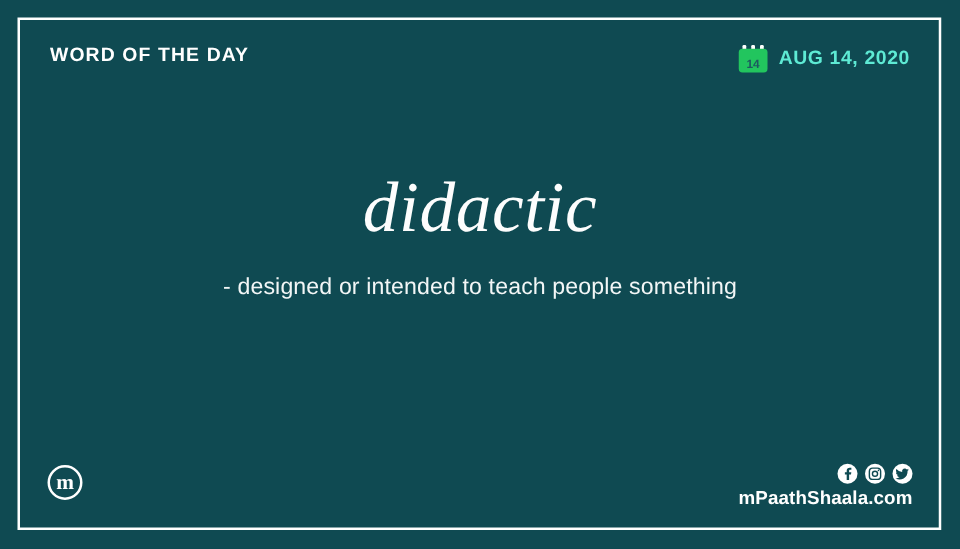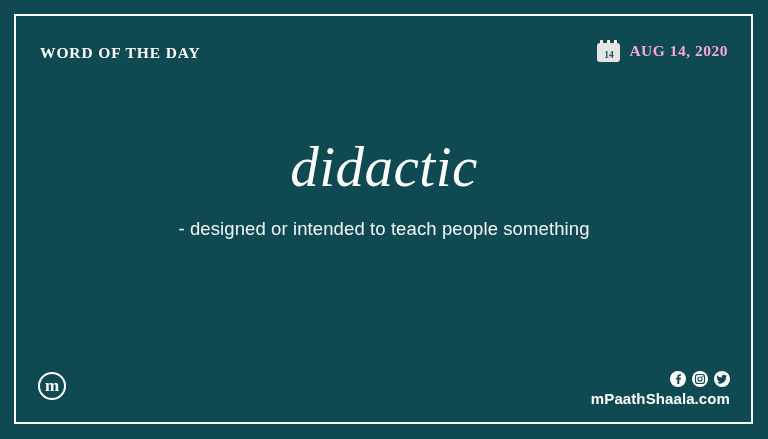--- a/index.html
+++ b/index.html
@@ -30,23 +30,22 @@
     border:2px solid #ffffff;
     pointer-events:none;
   }
 
   
   #header {
     position:absolute;
     left:40px; right:40px; top:36px;
     height:26px;
     display:flex;
-    align-items:flex-end;
+    align-items:flex-start;
     justify-content:space-between;
-    font-family:Liberation Serif, serif;
   }
 
   #wotd {
     font-size:15.5px;
     font-weight:bold;
     letter-spacing:0.9px;
     color:#ffffff;
     white-space:nowrap;
   }
 
@@ -68,39 +67,39 @@
     background:#ffffff;
     border-radius:1px;
   }
   .cal-tab.t1 { left:3px; }
   .cal-tab.t2 { left:10px; }
   .cal-tab.t3 { left:17px; }
   .cal-body {
     position:absolute;
     left:0; top:2.5px;
     width:23px; height:19.5px;
-    background:#e5e5e5;
+    background:#22c55e;
     border-radius:3px;
     display:flex;
     align-items:flex-end;
     justify-content:center;
     padding-bottom:2px;
   }
   .cal-num {
     font-size:9.5px;
     font-weight:bold;
     color:#1d5a60;
     line-height:1;
   }
 
   #date-text {
     font-size:15.5px;
     font-weight:bold;
     letter-spacing:0.5px;
-    color:#f9a8d4;
+    color:#5eead4;
     white-space:nowrap;
   }
 
   
   #center {
     position:absolute;
     left:0; right:0; top:138px;
     text-align:center;
   }
 

